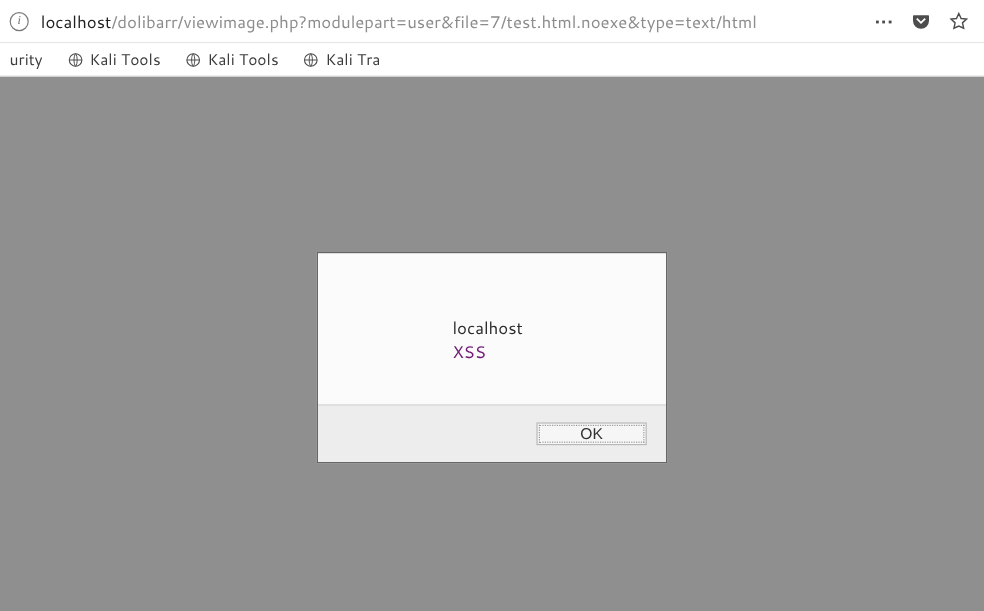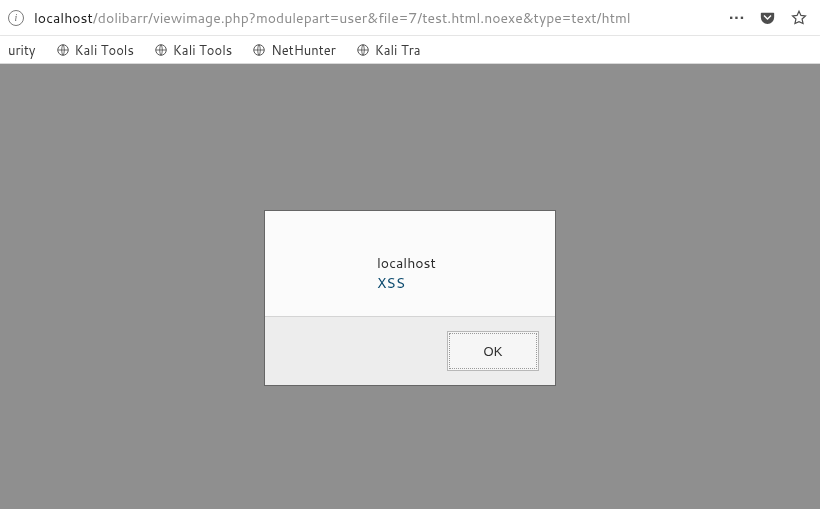--- a/index.html
+++ b/index.html
@@ -108,34 +108,34 @@
       justify-content: center;
     }
     .alert-origin {
       font-size: 14px;
       color: #2b2b2b;
       text-align: left;
       margin-left: 90px;
     }
     .alert-msg {
       font-size: 14px;
-      color: #0c4a6e;
+      color: #701a75;
       text-align: left;
       margin-left: 90px;
     }
     .alert-buttons {
       border-top: 1px solid #d4d4d4;
       background: #ededed;
       padding: 14px 16px;
       display: flex;
       justify-content: flex-end;
     }
     .alert-ok {
       min-width: 92px;
-      height: 40px;
+      height: 19px;
       background: #f6f6f6;
       border: 1px solid #b8b8b8;
       font-size: 13px;
       color: #303030;
       cursor: pointer;
       outline: 1px dotted #9a9a9a;
       outline-offset: -3px;
     }
   </style>
 </head>
@@ -177,27 +177,20 @@
           <circle cx="12" cy="12" r="9" fill="none" stroke="#4d4d4d" stroke-width="1.6"></circle>
           <path d="M3 12h18M12 3c3 3 3 15 0 18M12 3c-3 3-3 15 0 18" fill="none" stroke="#4d4d4d" stroke-width="1.4"></path>
         </svg></span>
       <span>Kali Tools</span>
     </span>
     <span class="bm-item">
       <span class="globe-icon"><svg width="14" height="14" viewBox="0 0 24 24">
           <circle cx="12" cy="12" r="9" fill="none" stroke="#4d4d4d" stroke-width="1.6"></circle>
           <path d="M3 12h18M12 3c3 3 3 15 0 18M12 3c-3 3-3 15 0 18" fill="none" stroke="#4d4d4d" stroke-width="1.4"></path>
         </svg></span>
-      <span>NetHunter</span>
-    </span>
-    <span class="bm-item">
-      <span class="globe-icon"><svg width="14" height="14" viewBox="0 0 24 24">
-          <circle cx="12" cy="12" r="9" fill="none" stroke="#4d4d4d" stroke-width="1.6"></circle>
-          <path d="M3 12h18M12 3c3 3 3 15 0 18M12 3c-3 3-3 15 0 18" fill="none" stroke="#4d4d4d" stroke-width="1.4"></path>
-        </svg></span>
       <span>Kali Tra</span>
     </span>
   </div>
 
 <div class="viewport"></div>
 
 <div class="alert-dialog">
   <div class="alert-body">
     <div class="alert-origin">localhost</div>
     <div class="alert-msg">XSS</div>

